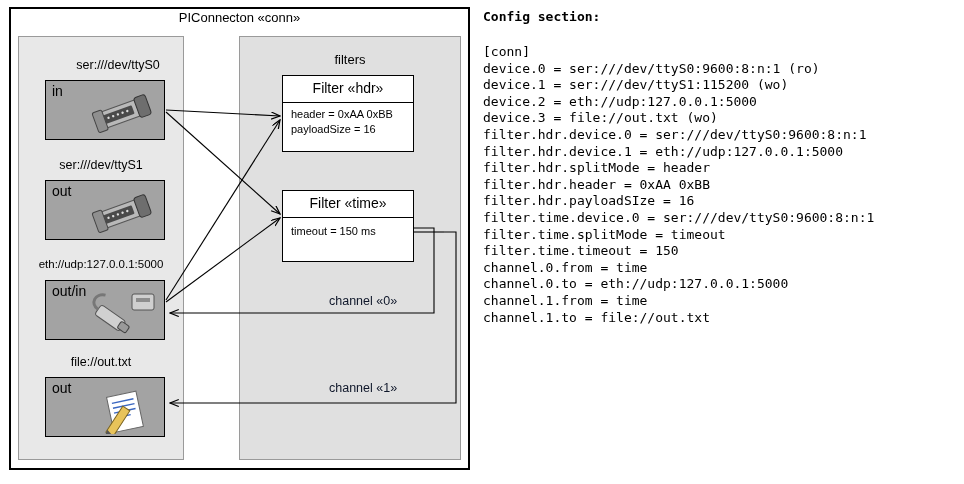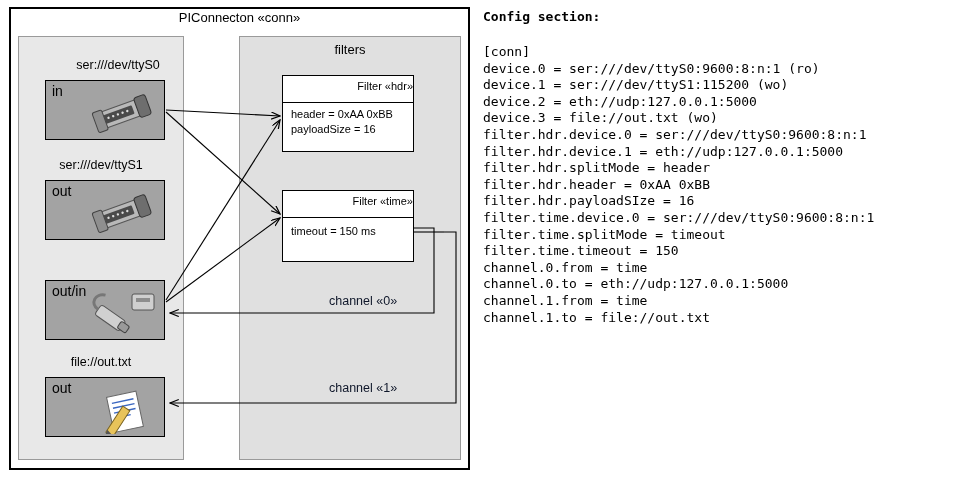--- a/index.html
+++ b/index.html
@@ -13,24 +13,24 @@
 
   
   .devices-panel{position:absolute;left:18px;top:36px;width:166px;height:424px;background:#e8e8e8;border:1px solid #9a9a9a;box-sizing:border-box;}
 
   .dev-label{position:absolute;font-size:12.5px;color:#000;text-align:center;}
   .dev-card{position:absolute;width:120px;height:60px;background:#a3a3a3;border:1px solid #000;box-sizing:border-box;}
   .dev-card .cap{position:absolute;left:6px;top:2px;font-size:14px;color:#000;}
 
   
   .filters-panel{position:absolute;left:239px;top:36px;width:222px;height:424px;background:#e0e0e0;border:1px solid #9a9a9a;box-sizing:border-box;}
-  .filters-title{position:absolute;left:239px;top:42px;width:222px;text-align:center;font-size:13px;color:#000;}
+  .filters-title{position:absolute;left:239px;top:52px;width:222px;text-align:center;font-size:13px;color:#000;}
 
   .filter-box{position:absolute;background:#fff;border:1px solid #000;box-sizing:border-box;}
-  .filter-title{position:absolute;left:0;top:4px;width:100%;text-align:right;font-size:11px;color:#000;}
+  .filter-title{position:absolute;left:0;top:4px;width:100%;text-align:center;font-size:14px;color:#000;}
   .filter-sep{position:absolute;left:0;width:100%;height:0;border-top:1px solid #000;}
   .filter-body{position:absolute;left:8px;font-size:11px;color:#000;line-height:15px;}
 
   .chan-label{position:absolute;font-size:12.5px;color:#0f172a;}
 
   
   .cfg-title{position:absolute;left:483px;top:9px;font-size:13px;font-weight:bold;color:#000;font-family:"DejaVu Sans Mono",monospace;}
   .cfg-body{position:absolute;left:483px;top:44px;font-family:"DejaVu Sans Mono",monospace;font-size:13px;line-height:16.6px;color:#000;white-space:pre;}
 
   svg.lines{position:absolute;left:0;top:0;width:964px;height:484px;pointer-events:none;}
@@ -81,20 +81,21 @@
           <circle cx="24" cy="22" r="1.2" fill="#ddd"></circle>
             <circle cx="29" cy="22" r="1.2" fill="#ddd"></circle>
           <circle cx="34" cy="22" r="1.2" fill="#ddd"></circle>
             <circle cx="39" cy="22" r="1.2" fill="#ddd"></circle>
           <circle cx="44" cy="22" r="1.2" fill="#ddd"></circle>
         </g>
       </svg>
     </span>
   </div>
 
+  <div class="dev-label" style="left:18px;top:258px;width:166px;font-size:11.5px;">eth://udp:127.0.0.1:5000</div>
   <div class="dev-card" style="left:45px;top:280px;">
     <span class="cap">out/in</span>
     <span class="icon-wrap" style="right:2px;bottom:1px;">
       <svg width="76" height="46" viewBox="0 0 76 46">
         <rect x="46" y="2" width="22" height="16" rx="2" fill="#cfcfcf" stroke="#555"></rect>
         <rect x="50" y="6" width="14" height="4" fill="#8d8d8d"></rect>
         <g transform="rotate(35 30 30)">
           <rect x="8" y="24" width="30" height="12" rx="3" fill="#d0d0d0" stroke="#555"></rect>
           <rect x="34" y="26" width="10" height="8" rx="2" fill="#9a9a9a" stroke="#444"></rect>
           <path d="M8 30 C -2 30, -4 18, 6 14" stroke="#777" stroke-width="3" fill="none"></path>

